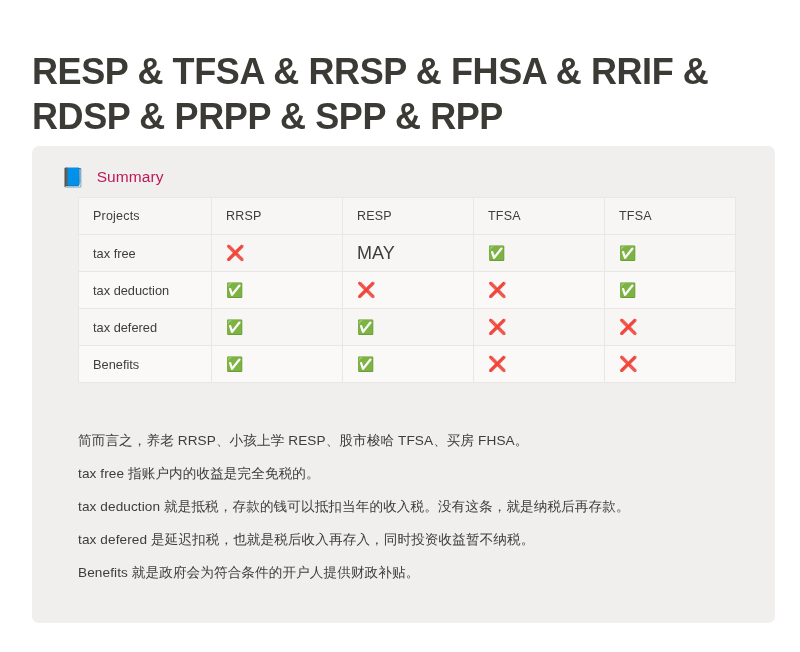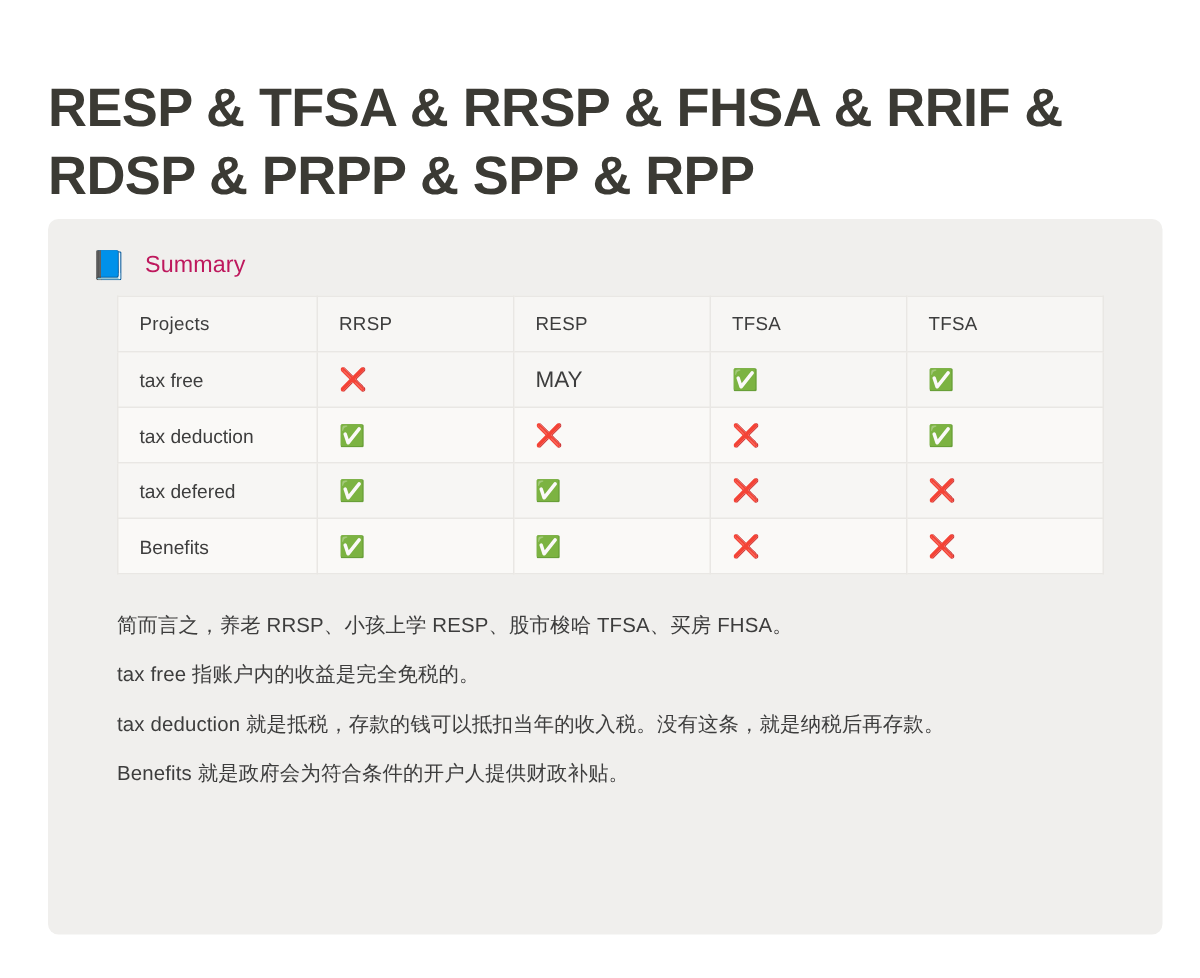--- a/index.html
+++ b/index.html
@@ -106,29 +106,29 @@
   .col-val      { width: 131px; }
 
   .mark {
     font-size: 15px;
     line-height: 1;
     display: inline-block;
   }
   .mark-yes { font-size: 14px; }
   .mark-no  { font-size: 15px; }
   .mark-text {
-    font-size: 15px;
+    font-size: 18px;
     color: #3d3d3d;
   }
 
   
   .notes {
     position: absolute;
     left: 78px;
-    top: 406px;
+    top: 430px;
     width: 660px;
     font-size: 13.6px;
     color: #3d3d3d;
   }
   .note-line {
     line-height: 1.62;
     margin: 0 0 11px 0;
     letter-spacing: 0.1px;
   }
   .note-line:last-child { margin-bottom: 0; }
@@ -193,16 +193,17 @@
         <td><span class="mark mark-no">❌</span></td>
         <td><span class="mark mark-no">❌</span></td>
       </tr>
     </tbody>
   </table>
 
   <div class="notes">
     <p class="note-line">简而言之，养老 RRSP、小孩上学 RESP、股市梭哈 TFSA、买房 FHSA。</p>
     <p class="note-line">tax free 指账户内的收益是完全免税的。</p>
     <p class="note-line">tax deduction 就是抵税，存款的钱可以抵扣当年的收入税。没有这条，就是纳税后再存款。</p>
+    <p class="note-line">tax defered 是延迟扣税，也就是税后收入再存入，同时投资收益暂不纳税。</p>
     <p class="note-line">Benefits 就是政府会为符合条件的开户人提供财政补贴。</p>
   </div>
 
 </div>
 
 </body></html>

